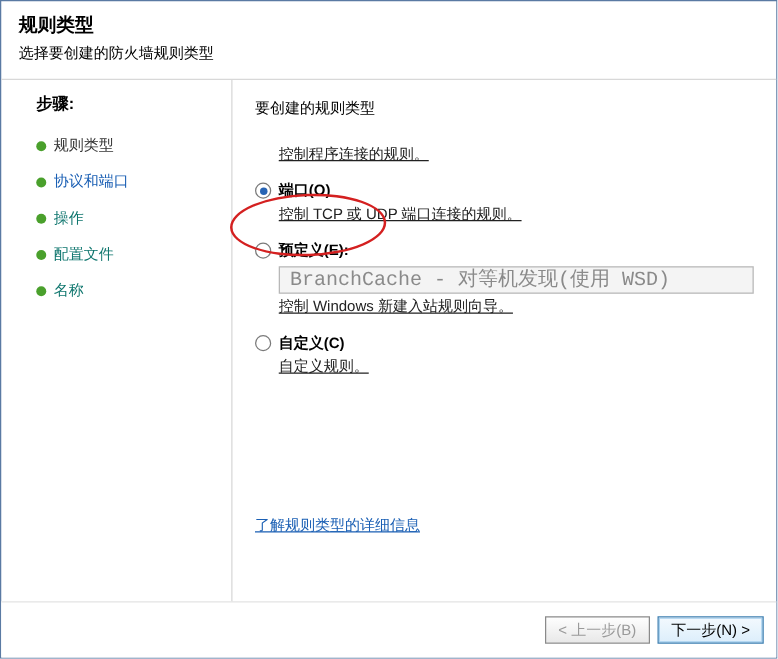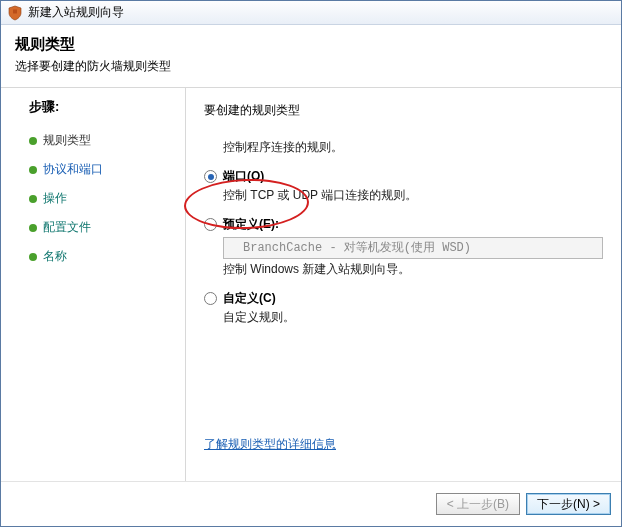--- a/index.html
+++ b/index.html
@@ -51,27 +51,27 @@
     padding: 14px 0 0 18px;
     position: relative;
   }
   .content .question { font-size:12px; margin-bottom: 20px;}
   .options { position: relative; }
   .opt { margin-bottom: 12px; }
   .opt-row { display:flex; align-items:center; gap:6px;}
   .radio { width:13px; height:13px; border:1px solid #7a7a7a; border-radius:50%; background:#fff; display:inline-flex; align-items:center; justify-content:center; flex-shrink:0;}
   .radio.checked::after { content:""; width:6px; height:6px; border-radius:50%; background:#2864b4; display:block;}
   .opt .title { font-weight:bold; }
-  .opt .desc { margin-left:19px; color:#222; margin-top:2px;}
+  .opt .desc { margin-left:19px; color:#222; margin-top:2px;text-decoration:underline;}
   .select-box {
     margin-left:19px; margin-top:4px;
     border:1px solid #b8b8b8; background:#f4f4f4;
-    height:22px; line-height:20px; padding:0 19px;
+    height:22px; line-height:20px; padding:0 8px;
     color:#8a8a8a; font-family: Consolas, "Courier New", monospace;
-    font-size:12px; width: 380px;
+    font-size:16px; width: 380px;
     overflow:hidden; white-space:nowrap;
   }
   .circle-annot {
     position:absolute;
     border:2px solid #d42020;
     border-radius:50%;
     transform: rotate(-2deg);
     pointer-events:none;
   }
   .link { color:#1a5fb4; text-decoration: underline; cursor:pointer;}
@@ -98,29 +98,20 @@
     box-shadow: 0 0 0 1px #a7d0ee inset;
     background: linear-gradient(#f3f9fe,#dceefb);
     color:#000;
   }
 </style>
 </head>
 <body>
 
 <div class="window">
 
-  <div class="titlebar">
-    <span class="icon">
-      <svg width="16" height="16" viewBox="0 0 16 16">
-        <path d="M8 1 L14 3 V8 C14 11 11 14 8 15 C5 14 2 11 2 8 V3 Z" fill="#d46a2a" stroke="#8a3d10" stroke-width="0.6"></path>
-        <rect x="6" y="4.5" width="4" height="4" fill="#b94e18"></rect>
-      </svg>
-    </span>
-    <span class="title">新建入站规则向导</span>
-  </div>
 
   <div class="header">
     <h1>规则类型</h1>
     <div class="sub">选择要创建的防火墙规则类型</div>
   </div>
 
   <div class="body">
 
     <div class="sidebar">
       <div class="steps-title">步骤:</div>

